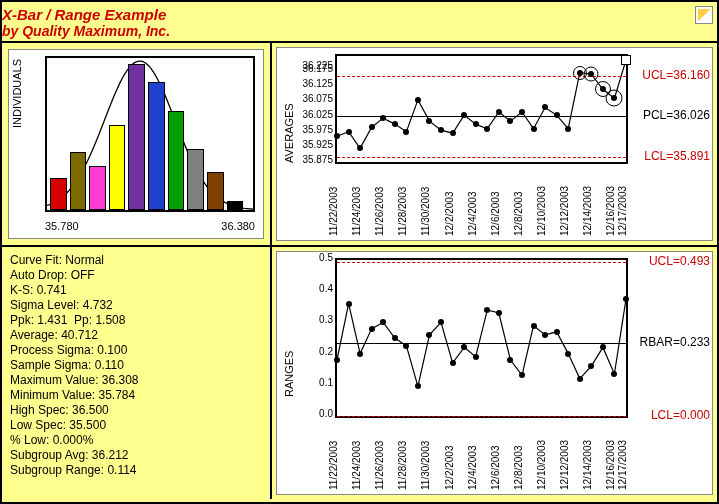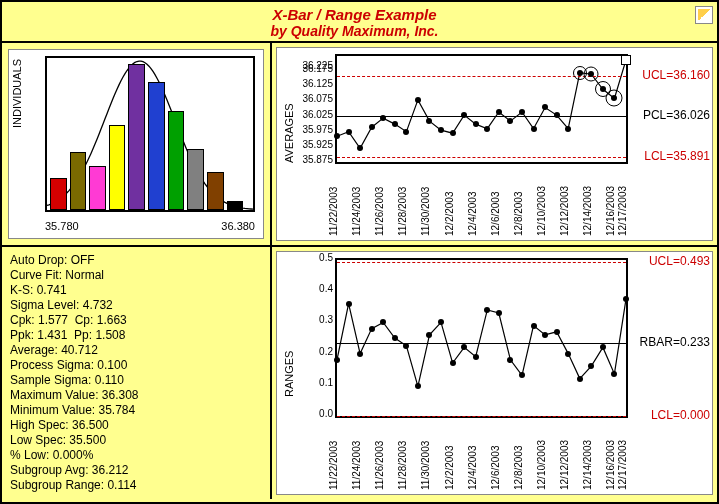--- a/index.html
+++ b/index.html
@@ -7,21 +7,20 @@
     margin: 0;
     font-family: Arial, sans-serif;
     background: #ffff8f;
     width: 719px;
     height: 504px;
     border: 2px solid #000;
     position: relative;
     overflow: hidden;
   }
   .header {
-    text-align: center;
     padding: 4px 10px 2px 0;
     border-bottom: 2px solid #000;
   }
   .title { font-weight: bold; font-style: italic; color: #cc0000; font-size: 15px; }
   .subtitle { font-weight: bold; font-style: italic; color: #cc0000; font-size: 14px; }
   .grid2 {
     display: grid;
     grid-template-columns: 270px 1fr;
     grid-template-rows: 204px 1fr;
     height: calc(100% - 44px);
@@ -194,25 +193,24 @@
           <div class="xtick" style="left: 351px; bottom: 4px;">12/17/2003</div>
         </div>
       <span class="rlabel" id="xbar-ucl-l" style="top: 19.6857px;">UCL=36.160</span>
       <span class="rlabel black" id="xbar-pcl-l" style="top: 60.2686px;">PCL=36.026</span>
       <span class="rlabel" id="xbar-lcl-l" style="top: 101.154px;">LCL=35.891</span>
     </div>
   </div>
 
   <div class="cell">
     <div class="stats" id="stats">
+        <div>Curve Fit: Normal</div>
         <div>Auto Drop: OFF</div>
-        <div>Curve Fit: Normal</div>
         <div>K-S: 0.741</div>
         <div>Sigma Level: 4.732</div>
-        <div>Cpk: 1.577&nbsp;&nbsp;Cp: 1.663</div>
         <div>Ppk: 1.431&nbsp;&nbsp;Pp: 1.508</div>
         <div>Average: 40.712</div>
         <div>Process Sigma: 0.100</div>
         <div>Sample Sigma: 0.110</div>
         <div>Maximum Value: 36.308</div>
         <div>Minimum Value: 35.784</div>
         <div>High Spec: 36.500</div>
         <div>Low Spec: 35.500</div>
         <div>% Low: 0.000%</div>
         <div>Subgroup Avg: 36.212</div>

